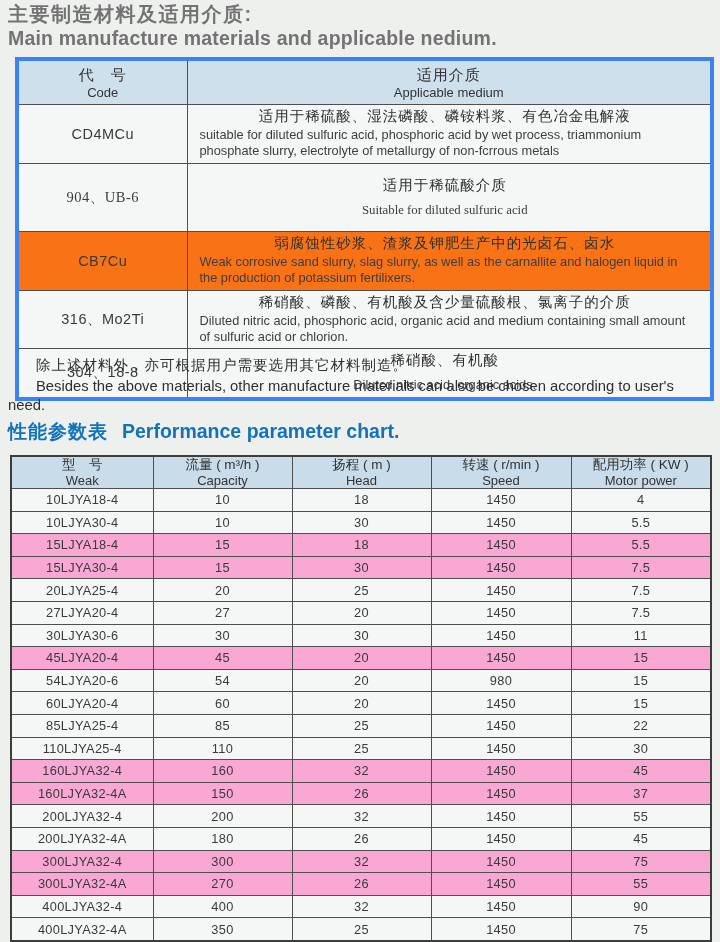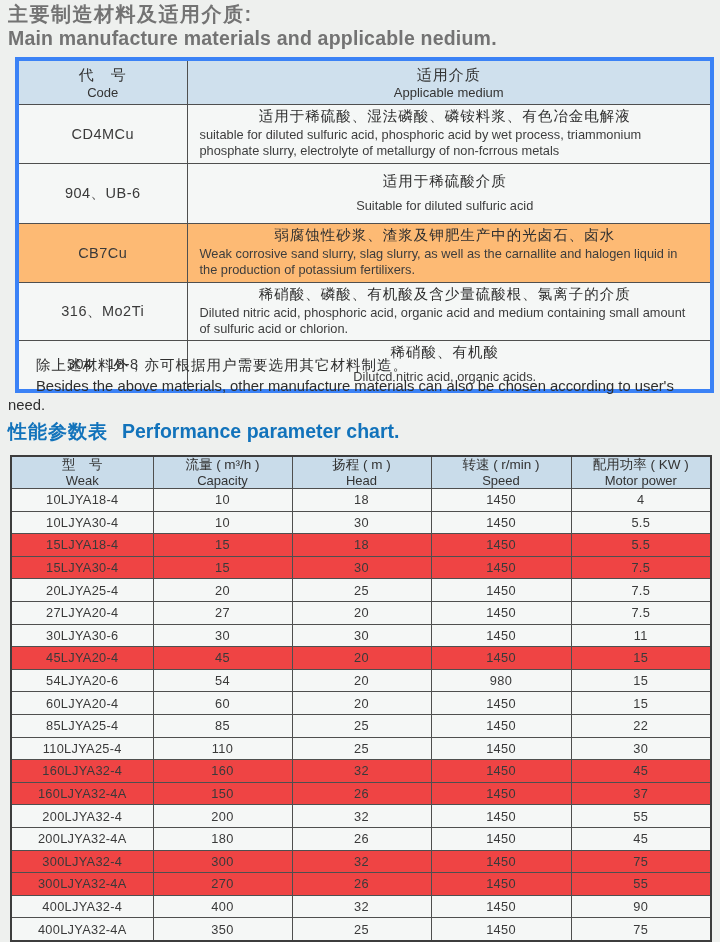--- a/index.html
+++ b/index.html
@@ -19,48 +19,48 @@
   
   table{border-collapse:collapse;table-layout:fixed;background:#f5f7f6;}
   th,td{border:1px solid #4f4f4f;vertical-align:middle;}
 
   
   .materials{position:absolute;left:15px;top:57px;width:695px;border:4px solid #3b82f6;}
   .materials thead th{background:#cfe0ed;height:41px;font-weight:normal;color:#333;}
   .materials .hzh{font-size:15px;letter-spacing:1px;line-height:18px;}
   .materials .hen{font-size:13px;line-height:15px;margin-top:1px;}
   .materials tbody tr:nth-child(1){height:55px;}
-  .materials tbody tr:nth-child(2){height:60px;}
+  .materials tbody tr:nth-child(2){height:68px;font-family:Liberation Serif, serif;}
   .materials tbody tr:nth-child(3){height:48px;}
   .materials tbody tr:nth-child(4){height:50px;}
   .materials tbody tr:nth-child(5){height:45px;}
   .code-cell{text-align:center;font-size:14.5px;letter-spacing:0.5px;color:#3a3a3a;}
   .medium-cell{padding:2px 20px 3px 12px;}
   .medium-cell .zh{text-align:center;font-size:14.5px;letter-spacing:1px;color:#2f2f2f;line-height:19px;}
   .medium-cell .en{font-size:12.8px;line-height:1.28;color:#3d3d3d;margin-top:1px;}
   .en-center .en{text-align:center;margin-top:7px;}
-  tr.hl td{background:#fdba74;}
+  tr.hl td{background:#f97316;}
 
   
   .notes{position:absolute;left:8px;top:356px;width:702px;color:#2f2f2f;}
   .note-zh{text-indent:28px;font-size:14.5px;letter-spacing:1px;line-height:19px;}
   .note-en{text-indent:28px;font-size:14.8px;line-height:18.5px;margin-top:2px;}
 
   
   .title2{position:absolute;left:8px;top:419px;color:#1273bb;font-weight:bold;}
   .t2zh{font-size:19px;letter-spacing:1px;margin-top:44px;}
   .t2en{font-size:19.5px;margin-left:14px;}
 
   
   .perf{position:absolute;left:10px;top:455px;width:700px;border:2px solid #3d3d3d;}
   .perf thead th{background:#c9dcea;height:30px;font-weight:normal;padding:0;color:#333;}
   .perf .hzh{font-size:13.5px;line-height:16px;}
   .perf .hen{font-size:13px;line-height:15px;}
   .perf tbody td{height:21.6px;font-size:12.8px;padding:0;text-align:center;color:#3a3a3a;letter-spacing:0.3px;}
-  .perf tr.hl td{background:#ef4444;}
+  .perf tr.hl td{background:#f9a8d4;}
 </style>
 </head>
 <body>
 
 <div id="page">
 
   <div class="title1">
     <div class="tzh">主要制造材料及适用介质:</div>
     <div class="ten">Main manufacture materials and applicable nedium.</div>
   </div>

